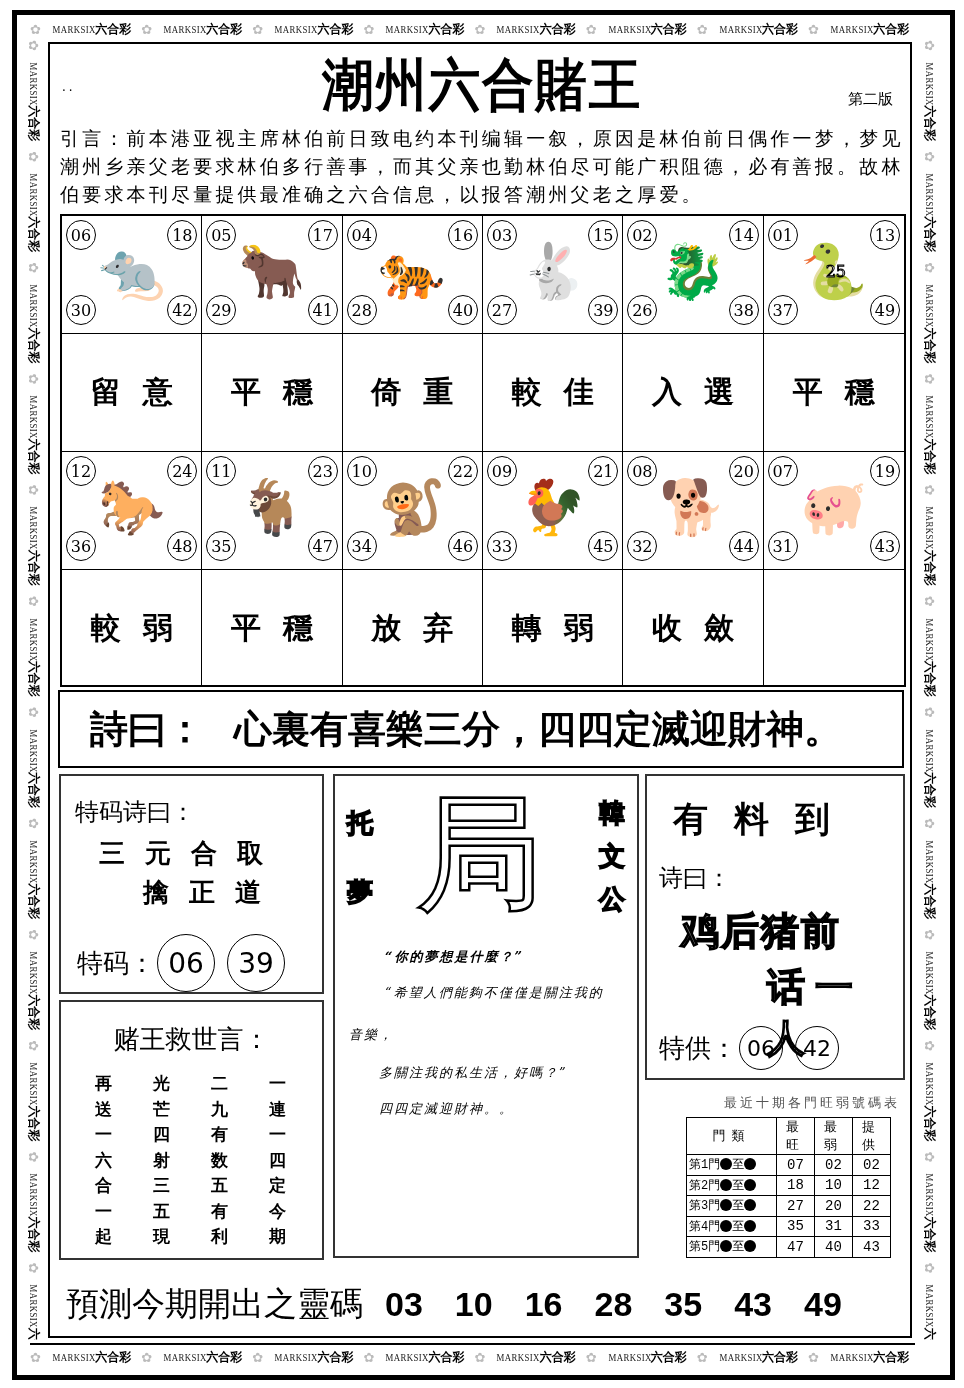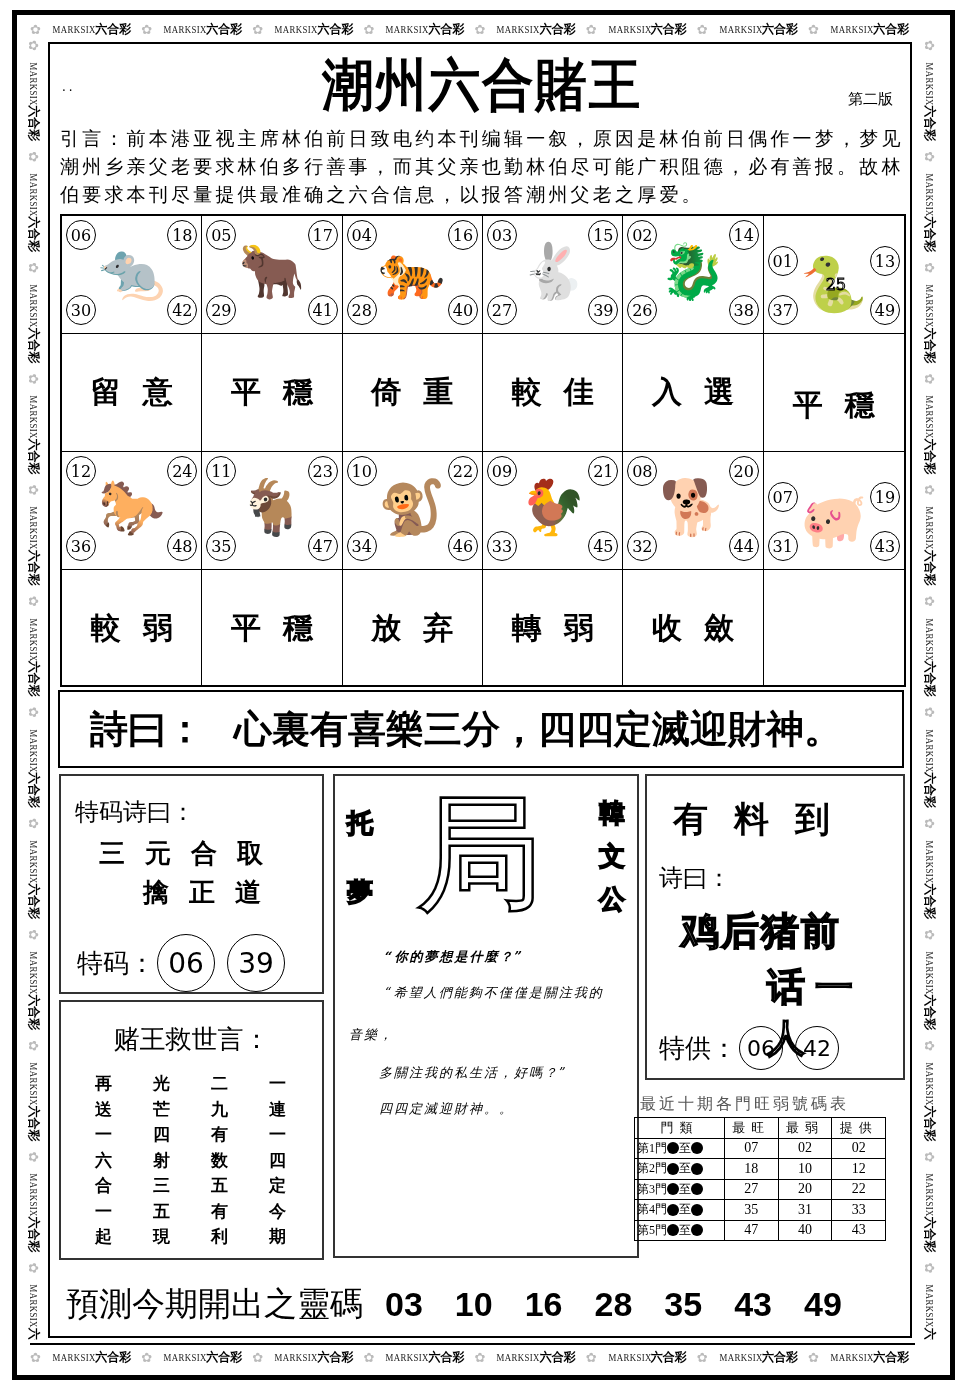--- a/index.html
+++ b/index.html
@@ -50,21 +50,21 @@
     position: absolute; left: 60px; top: 124px; width: 845px;
     font-family: "DejaVu Serif", serif; font-size: 19px; line-height: 28px; letter-spacing: 3.2px;
   }
 
   .zodiac-grid {
     position: absolute; left: 60px; top: 214px; width: 846px; height: 473px;
     border: 2px solid #000;
     display: grid; grid-template-columns: repeat(6, 1fr); grid-template-rows: 118px 118px 118px 117px;
   }
   .cell { border-right: 1.5px solid #000; border-bottom: 1.5px solid #000; position: relative; }
-  .cell:nth-child(6n) { border-right: none; margin-top: 26px; }
+  .cell:nth-child(6n) { border-right: none; }
   .cell.last-row { border-bottom: none; }
   .ball {
     position: absolute; width: 30px; height: 30px; border: 1.3px solid #000; border-radius: 50%;
     font-family: "DejaVu Serif", serif; font-size: 16px; display: flex; align-items: center; justify-content: center;
     background: #fff;
   }
   .ball.tl { left: 4px; top: 4px; }
   .ball.tr { right: 4px; top: 4px; }
   .ball.bl { left: 4px; bottom: 8px; }
   .ball.br { right: 4px; bottom: 8px; }
@@ -122,22 +122,22 @@
 
   .right-box { left: 645px; top: 774px; width: 260px; height: 306px; }
   .hl-title { position: absolute; left: 26px; top: 20px; font-family: Liberation Mono, monospace; font-weight: bold; font-size: 35px; letter-spacing: 26px; }
   .hl-poem-label { position: absolute; left: 12px; top: 86px; font-size: 24px; font-family: "DejaVu Sans", sans-serif; }
   .hl-line { position: absolute; font-family: "DejaVu Sans", sans-serif; font-weight: bold; font-size: 38px; color: #fff; -webkit-text-stroke: 1.5px #000; letter-spacing: 2px; }
   .hl-l1 { left: 34px; top: 130px; }
   .hl-l2 { left: 120px; top: 186px; letter-spacing: 10px; }
   .hl-special { position: absolute; left: 12px; top: 250px; display: flex; align-items: center; font-family: "DejaVu Sans", sans-serif; font-size: 26px; }
   .hl-special .big-ball { width: 44px; height: 44px; font-size: 22px; }
 
-  .table-title { position: absolute; left: 640px; top: 1094px; width: 250px; font-family: "DejaVu Sans", sans-serif; font-size: 16px; letter-spacing: 3px; color: #555; }
-  .stats-table { position: absolute; left: 634px; top: 1117px; width: 252px; border-collapse: collapse; font-family: Liberation Serif, serif; }
+  .table-title { position: absolute; left: 687px; top: 1094px; width: 250px; text-align: center; font-family: "DejaVu Sans", sans-serif; font-size: 13px; letter-spacing: 3px; color: #555; }
+  .stats-table { position: absolute; left: 686px; top: 1117px; width: 205px; border-collapse: collapse; font-family: Liberation Mono, monospace; }
   .stats-table th, .stats-table td { border: 1.5px solid #000; height: 20.5px; font-size: 13px; text-align: center; font-weight: normal; padding: 0; }
   .stats-table th { letter-spacing: 6px; }
   .stats-table td.cat { text-align: left; padding-left: 2px; font-size: 12px; white-space: nowrap; }
   .stats-table td.num { font-size: 14px; }
   .mini-ball { display: inline-block; width: 12px; height: 12px; border-radius: 50%; background: #000; vertical-align: middle; position: relative; top: -1px; }
 
   .prediction {
     position: absolute; left: 66px; top: 1282px; display: flex; align-items: center;
   }
   .prediction .label { font-family: "DejaVu Sans", sans-serif; font-size: 33px; letter-spacing: 0px; margin-right: 22px; }

